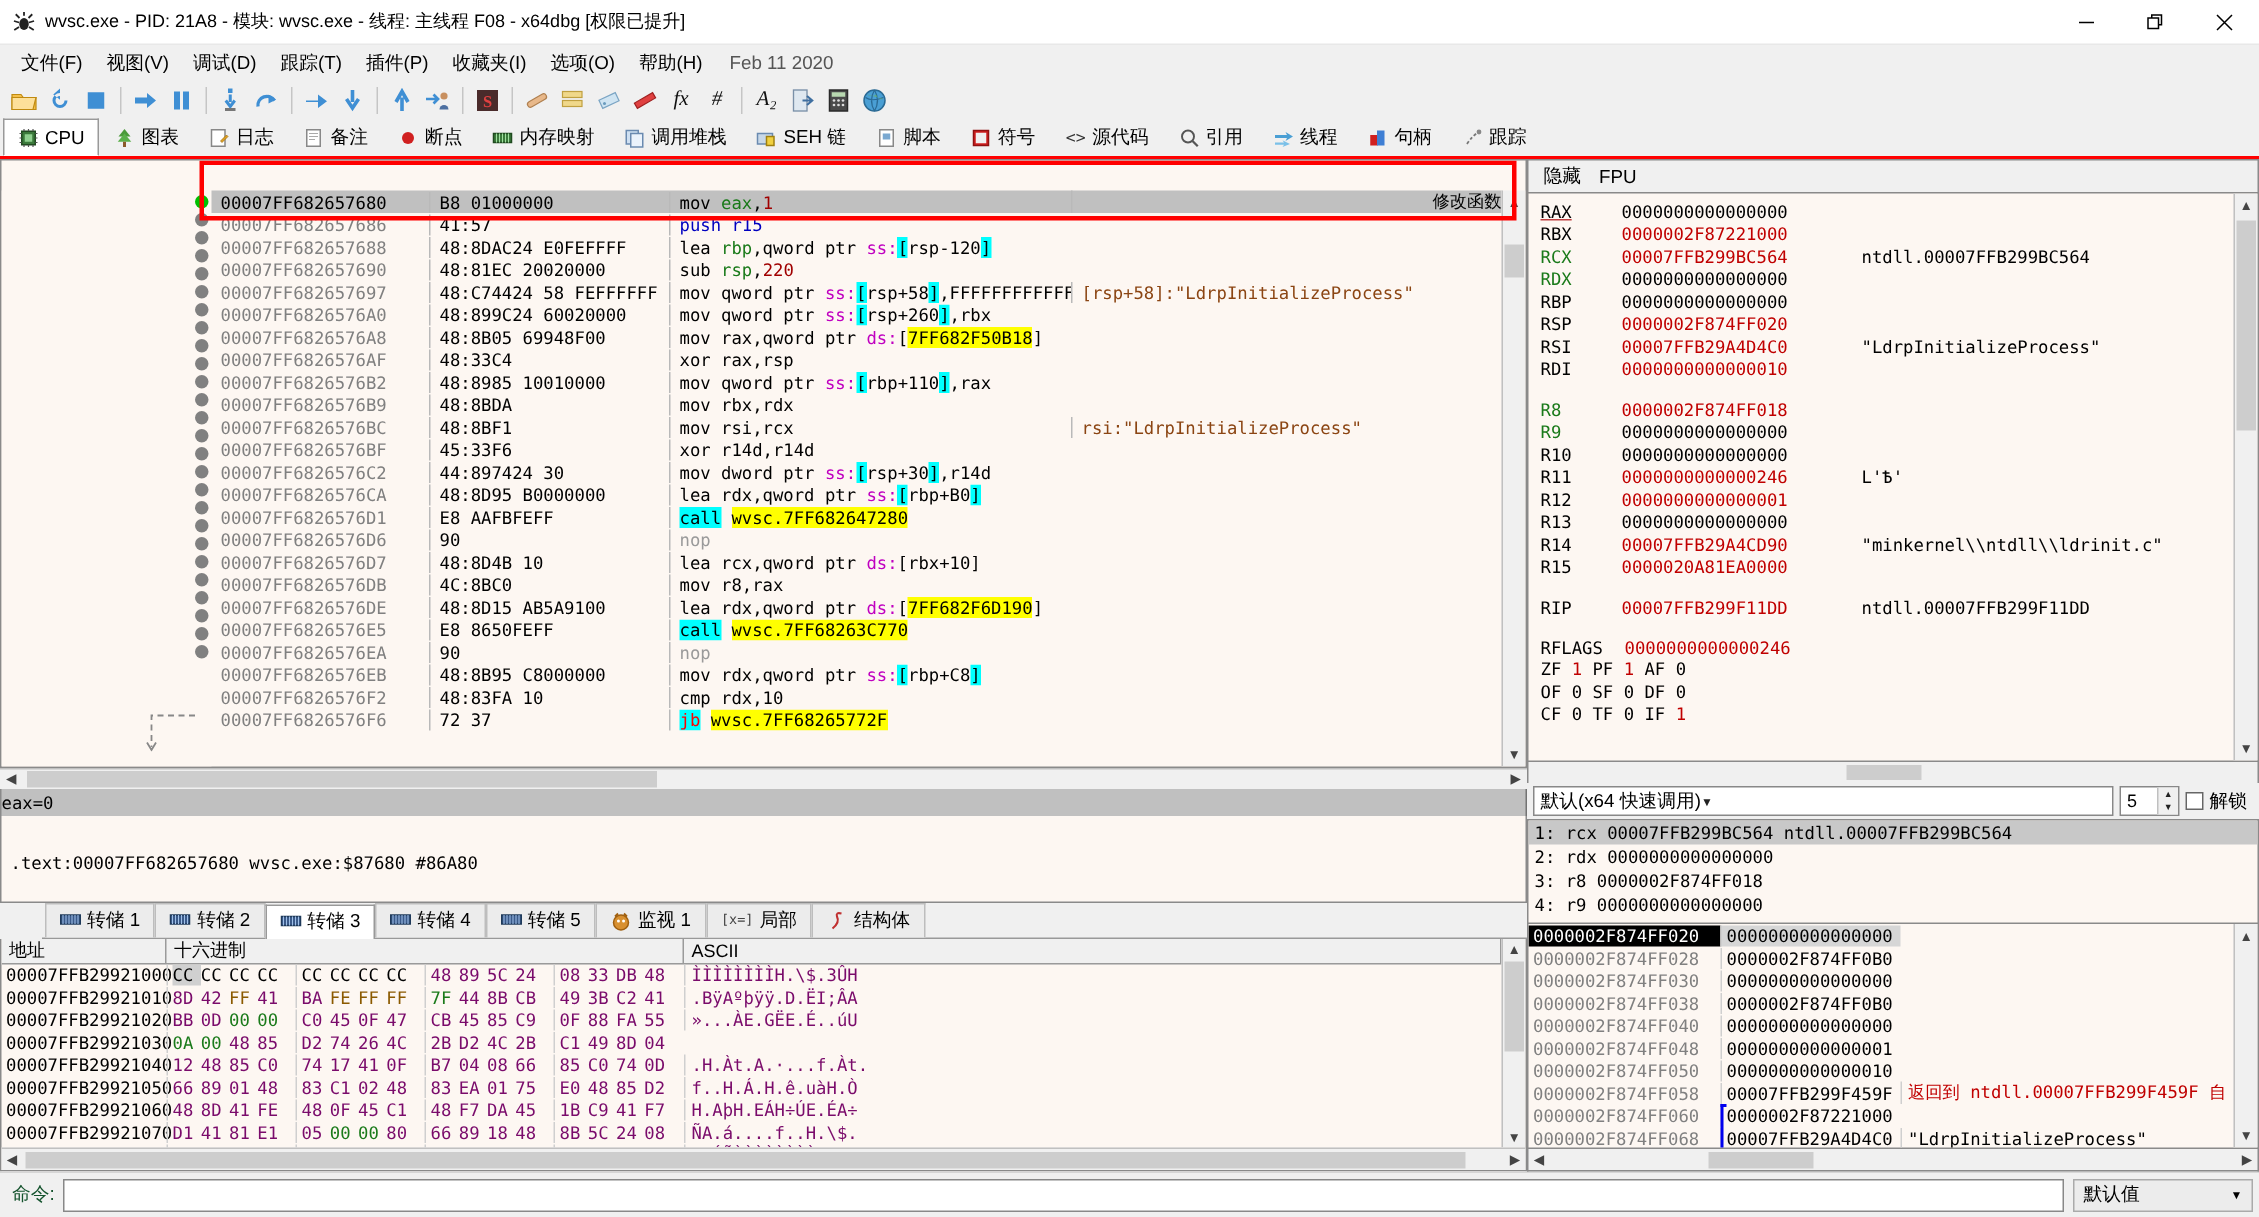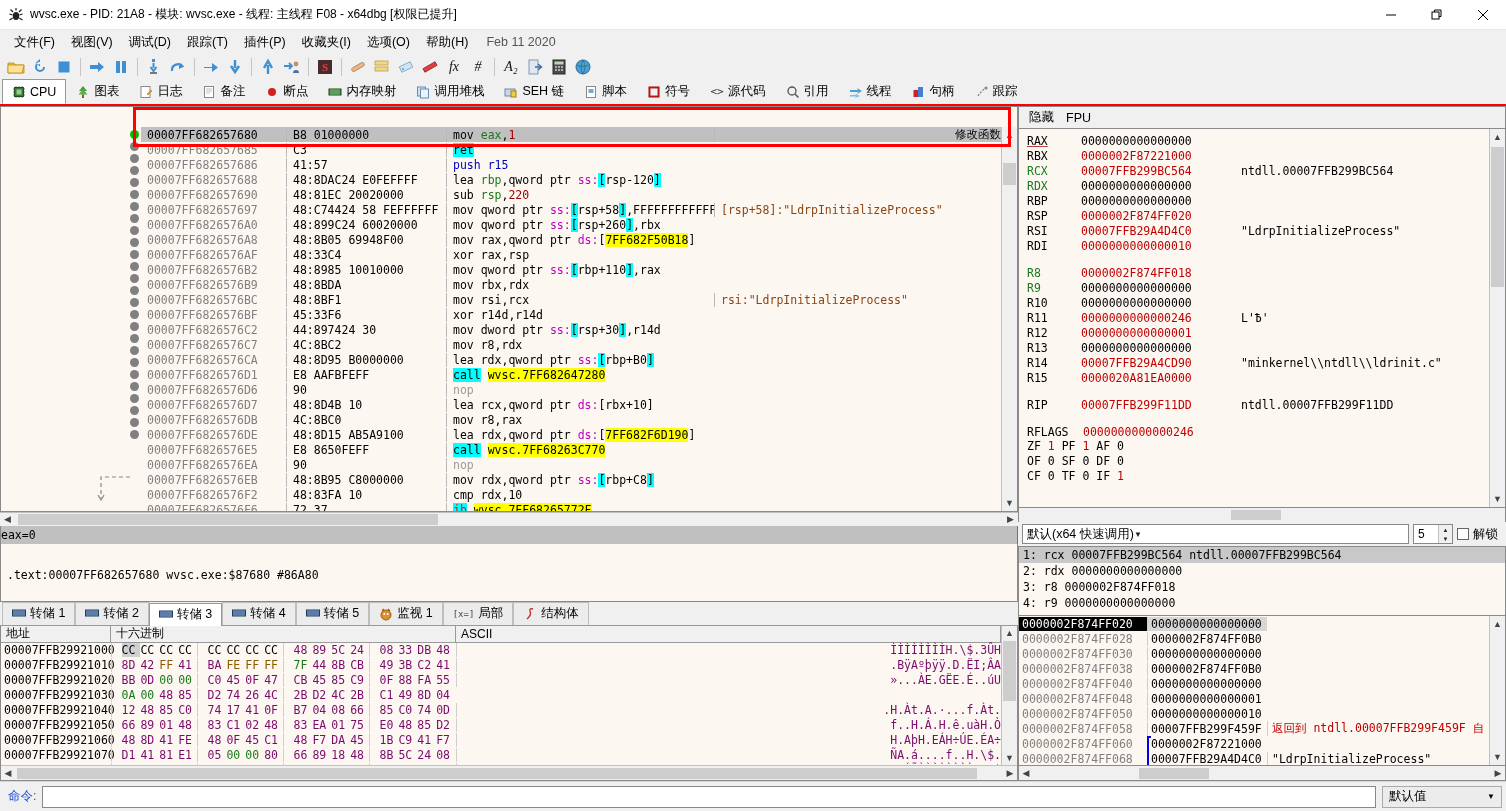--- a/index.html
+++ b/index.html
@@ -87,38 +87,38 @@
   .hscroll .arr { width: 15px; text-align: center; color: #444; font-size: 9px; }
   .hscroll .thumb { position: absolute; left: 18px; width: 420px; height: 11px; background: #cdcdcd; }
 
   
   .statusline { height: 18px; background: #c0c0c0; font-family: "DejaVu Sans Mono", monospace; font-size: 11.5px;
                 display: flex; align-items: center; padding-left: 0; color: #000; flex: 0 0 18px; border-left:1px solid #8a8a8a; border-right:1px solid #737373;}
   .infoarea { height: 58px; background: #fdf7f2; font-family: "DejaVu Sans Mono", monospace; font-size: 11.5px;
               padding: 24px 0 0 6px; color: #000; flex: 0 0 58px; border-left:1px solid #8a8a8a; border-right:1px solid #8a8a8a; border-bottom:1px solid #8a8a8a;}
 
   
-  .dumptabs { height: 24px; background: #f0f0f0; display: flex; align-items: flex-end; padding-left: 2px; flex: 0 0 24px; border-bottom: 1px solid #999; }
+  .dumptabs { height: 24px; background: #f0f0f0; display: flex; align-items: flex-end; padding-left: 2px; flex: 0 0 24px; border-bottom: 1px solid #999; margin-left: 28px; }
   .dtab { height: 23px; display: flex; align-items: center; gap: 4px; padding: 0 9px; font-size: 12.5px;
           border: 1px solid #bdbdbd; border-bottom: none; background: #ececec; white-space: nowrap; }
   .dtab.active { background: #fff; border-color: #999; position: relative; z-index: 3; margin-bottom: -1px; padding-bottom:1px;}
   .dtab .ti { width: 14px; height: 14px; display:flex; align-items:center; justify-content:center; }
   .dtab .tix { font-family:"DejaVu Sans Mono",monospace; font-size:9px; color:#444;}
 
   
   .dump-wrap { flex: 1 1 auto; display: flex; flex-direction: column; background: #fdf7f2; border:1px solid #8a8a8a; border-top:none; min-height: 0; }
   .dump-inner { flex: 1 1 auto; display: flex; min-height: 0; overflow: hidden; }
   .dump-main { flex: 1 1 auto; min-width: 0; }
   .dhead { height: 17px; background: #f0f0f0; display: flex; align-items: center;
            font-size: 12px; border-bottom: 1px solid #9a9a9a; }
   .dhead > div { border-right: 1px solid #9a9a9a; height: 17px; padding-left: 5px; display:flex; align-items:center; }
   .dh-addr { width: 110px; }
   .dh-hex  { width: 345px; }
   .dh-asc  { flex: 1 1 auto; text-align: center; }
-  .drow2 { height: 15px; display: flex; font-family: "DejaVu Sans Mono", monospace; font-size: 11.5px; align-items: center; white-space: nowrap; text-align: right; }
+  .drow2 { height: 15px; display: flex; font-family: "DejaVu Sans Mono", monospace; font-size: 11.5px; align-items: center; white-space: nowrap; }
   .dc-addr { width: 110px; padding-left: 3px; color: #000; }
   .dc-hex { width: 345px; display: flex; }
   .dc-grp { width: 86px; padding-left: 3px; border-left: 1px solid #cfcfcf; }
   .dc-asc { flex: 1 1 auto; padding-left: 4px; border-left: 1px solid #cfcfcf; color: #7a0b6b; }
   .hx { padding-right: 5px; }
   .hx-pur { color: #7a0b6b; }
   .hx-grn { color: #1a7a1a; }
   .hx-brn { color: #8b5a00; }
   .hx-sel { background: #d0d0d0; color: #000; }
   .hx-blk { color: #000; }
@@ -170,21 +170,21 @@
   .s-cmt.red { color: #c00000; }
   .srow.cur .s-cmt { background: #c0c0c0; }
   .blue-bracket { position: absolute; left: 128px; top: 120px; width: 4px; height: 75px; border: 2px solid #0000ee; border-right: none; }
 
   .stack-hscroll { height: 15px; background: #f0f0f0; border-left:1px solid #8a8a8a; border-right:1px solid #8a8a8a; border-bottom:1px solid #8a8a8a; position: relative; display:flex; align-items:center; flex:0 0 15px;}
   .stack-hscroll .arr { width: 14px; text-align: center; font-size: 9px; color: #444; }
   .stack-hscroll .thumb { position: absolute; left: 120px; width: 70px; height: 11px; background: #cdcdcd; }
 
   
   .cmdbar { height: 30px; background: #f0f0f0; display: flex; align-items: center; padding: 0 4px; gap: 6px; flex: 0 0 30px; border-top: 1px solid #d6d6d6;}
-  .cmd-label { font-size: 12.5px; color: #1d4ed8; padding-left: 4px; }
+  .cmd-label { font-size: 12.5px; color: #14532d; padding-left: 4px; }
   .cmd-input { flex: 1 1 auto; height: 22px; border: 1px solid #888; background: #fff; }
   .cmd-combo { width: 120px; height: 22px; border: 1px solid #aaa; background: #ececec; display: flex; align-items: center;
                justify-content: space-between; padding: 0 6px; font-size: 12.5px; }
   .cmd-combo .arrow { font-size: 8px; }
 
   .dump-hscroll { height: 15px; background: #f0f0f0; position: relative; display: flex; align-items: center; flex: 0 0 15px; border-top:1px solid #c0c0c0;}
   .dump-hscroll .arr { width: 14px; text-align: center; font-size: 9px; color: #444; }
   .dump-hscroll .thumb { position: absolute; left: 16px; width: 960px; height: 11px; background: #cdcdcd; }
   .dump-vscroll { width: 16px; background: #f0f0f0; border-left: 1px solid #c0c0c0; display:flex; flex-direction:column; }
   .dump-vscroll .arr { height: 15px; display:flex;align-items:center;justify-content:center;font-size:9px;color:#444;}
@@ -540,26 +540,20 @@
               <div class="bp-dot"></div>
             </div>
           <div class="rows">
               <div class="drow selected">
                 <div class="c-addr">00007FF682657680</div>
                 <div class="c-bytes">B8 01000000</div>
                 <div class="c-dis"><span class="kw-mov">mov </span><span class="kw-reg">eax</span><span class="kw-mov">,</span><span class="kw-num">1</span></div>
                 <div class="c-cmt blackc">修改函数</div>
               </div>
               <div class="drow">
-                <div class="c-addr">00007FF682657685</div>
-                <div class="c-bytes">C3</div>
-                <div class="c-dis"><span class="kw-ret">ret</span></div>
-                <div class="c-cmt"></div>
-              </div>
-              <div class="drow">
                 <div class="c-addr">00007FF682657686</div>
                 <div class="c-bytes">41:57</div>
                 <div class="c-dis"><span class="kw-push">push </span><span class="kw-push">r15</span></div>
                 <div class="c-cmt"></div>
               </div>
               <div class="drow">
                 <div class="c-addr">00007FF682657688</div>
                 <div class="c-bytes">48:8DAC24 E0FEFFFF</div>
                 <div class="c-dis"><span class="kw-mov">lea </span><span class="kw-reg">rbp</span><span class="kw-mov">,qword ptr </span><span class="kw-seg">ss:</span><span class="kw-brk">[</span><span class="kw-mov">rsp-120</span><span class="kw-brk">]</span></div>
                 <div class="c-cmt"></div>
@@ -615,26 +609,20 @@
               <div class="drow">
                 <div class="c-addr">00007FF6826576BF</div>
                 <div class="c-bytes">45:33F6</div>
                 <div class="c-dis"><span class="kw-mov">xor r14d,r14d</span></div>
                 <div class="c-cmt"></div>
               </div>
               <div class="drow">
                 <div class="c-addr">00007FF6826576C2</div>
                 <div class="c-bytes">44:897424 30</div>
                 <div class="c-dis"><span class="kw-mov">mov dword ptr </span><span class="kw-seg">ss:</span><span class="kw-brk">[</span><span class="kw-mov">rsp+30</span><span class="kw-brk">]</span><span class="kw-mov">,r14d</span></div>
-                <div class="c-cmt"></div>
-              </div>
-              <div class="drow">
-                <div class="c-addr">00007FF6826576C7</div>
-                <div class="c-bytes">4C:8BC2</div>
-                <div class="c-dis"><span class="kw-mov">mov r8,rdx</span></div>
                 <div class="c-cmt"></div>
               </div>
               <div class="drow">
                 <div class="c-addr">00007FF6826576CA</div>
                 <div class="c-bytes">48:8D95 B0000000</div>
                 <div class="c-dis"><span class="kw-mov">lea rdx,qword ptr </span><span class="kw-seg">ss:</span><span class="kw-brk">[</span><span class="kw-mov">rbp+B0</span><span class="kw-brk">]</span></div>
                 <div class="c-cmt"></div>
               </div>
               <div class="drow">
                 <div class="c-addr">00007FF6826576D1</div>

